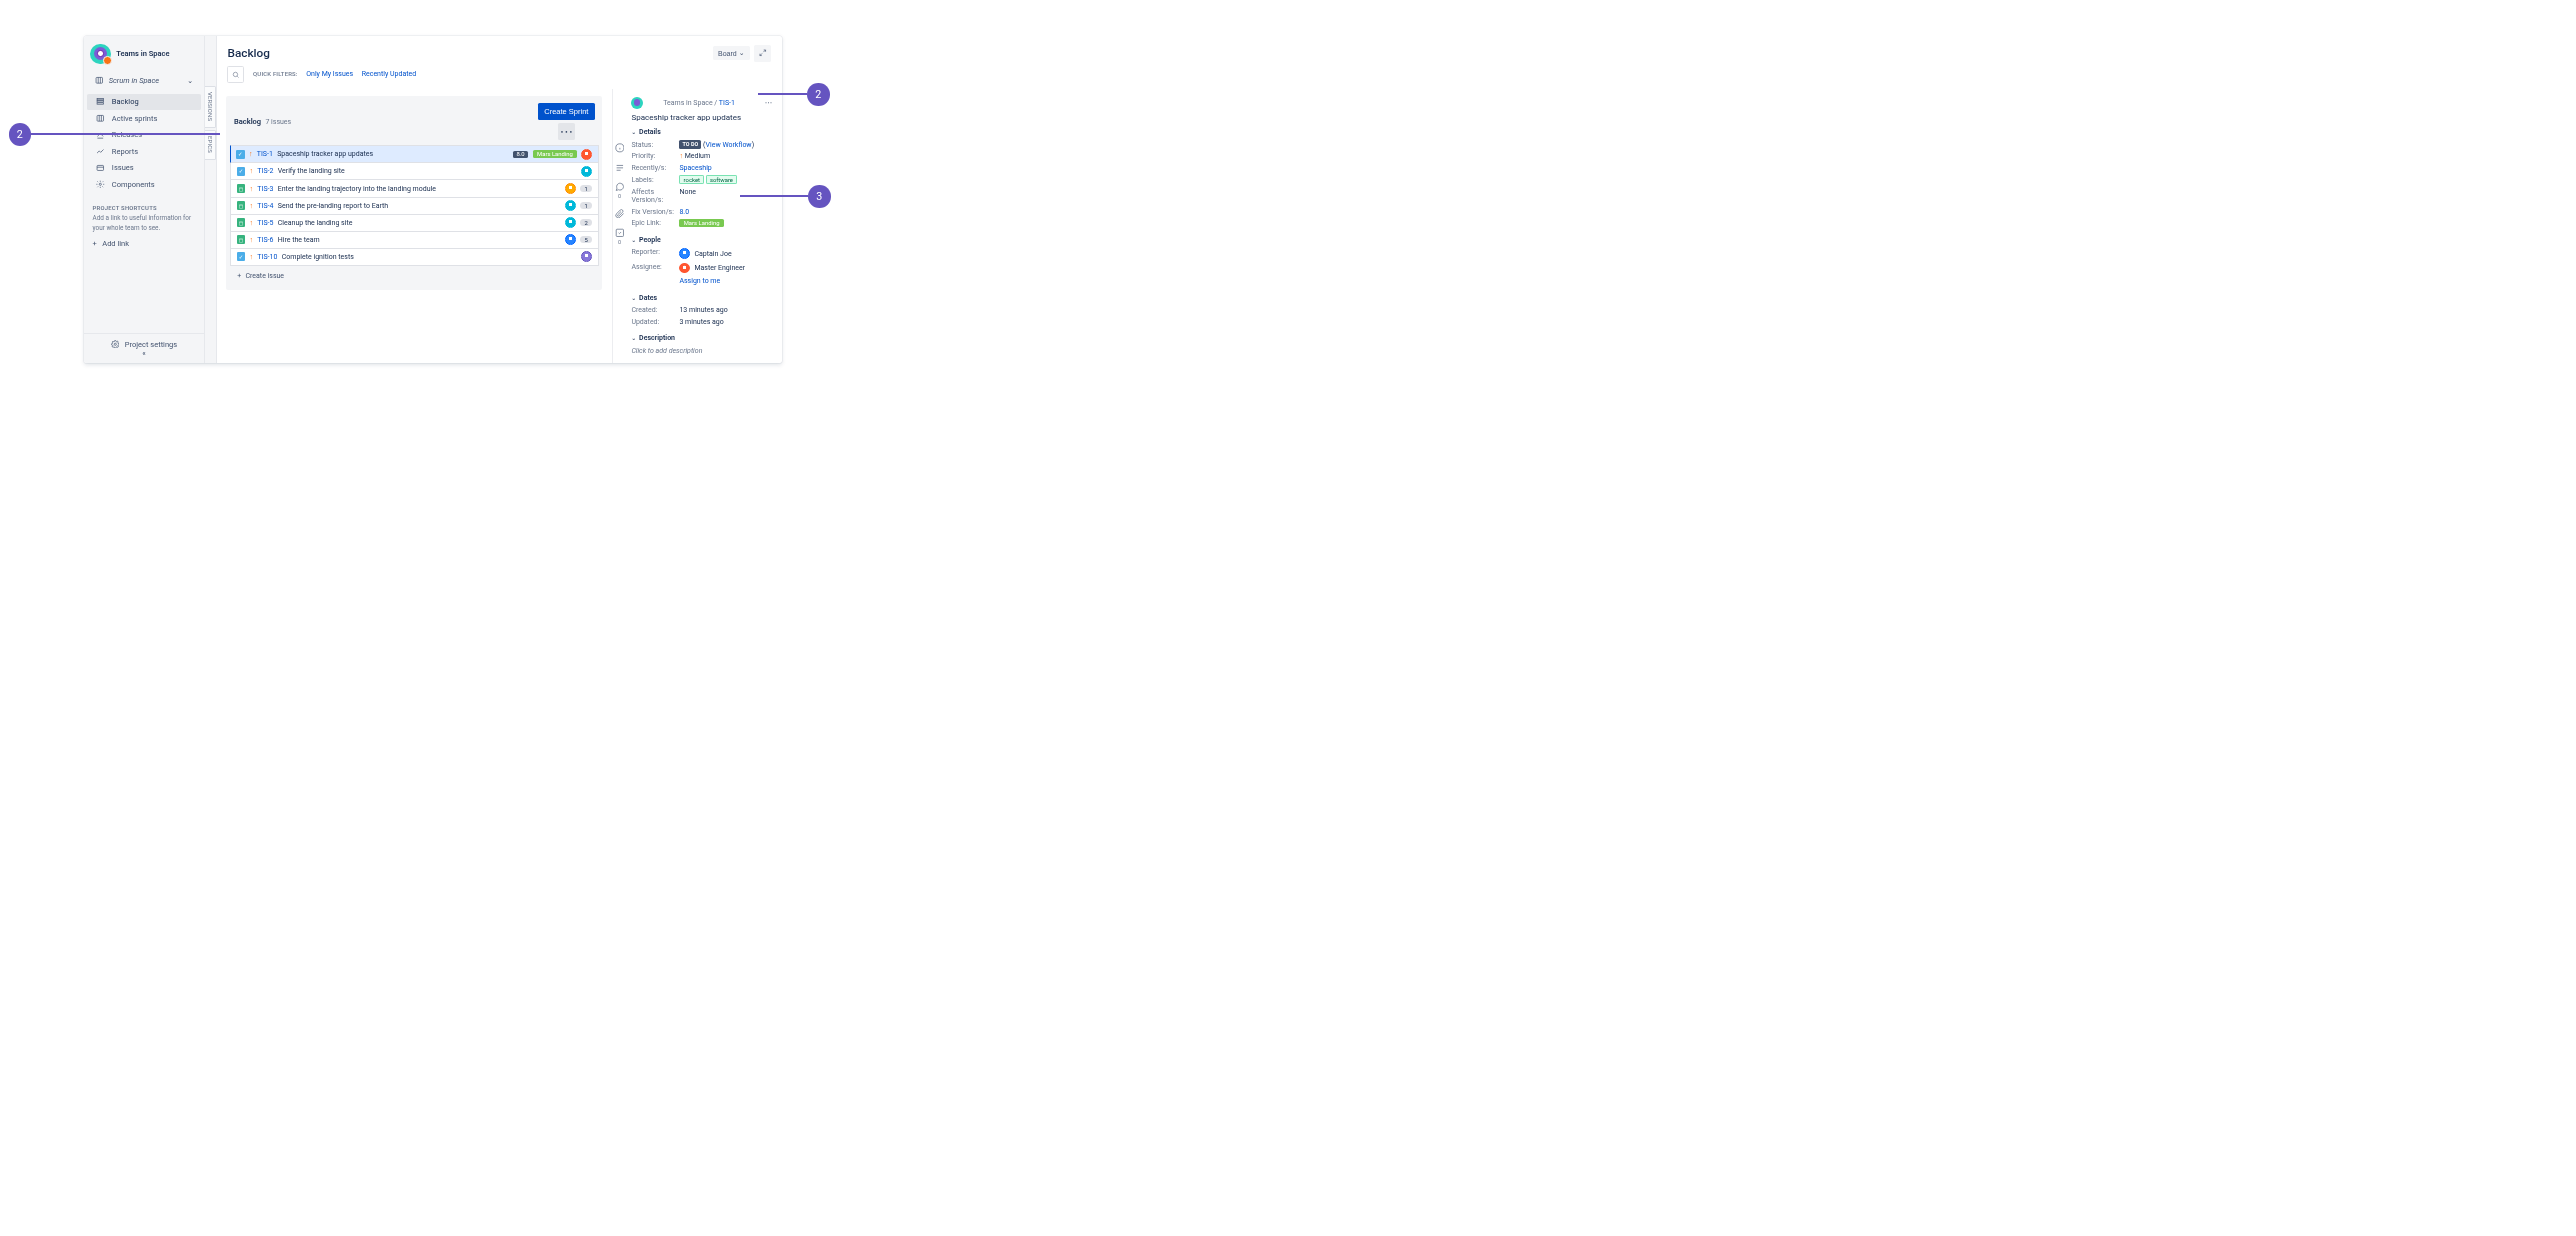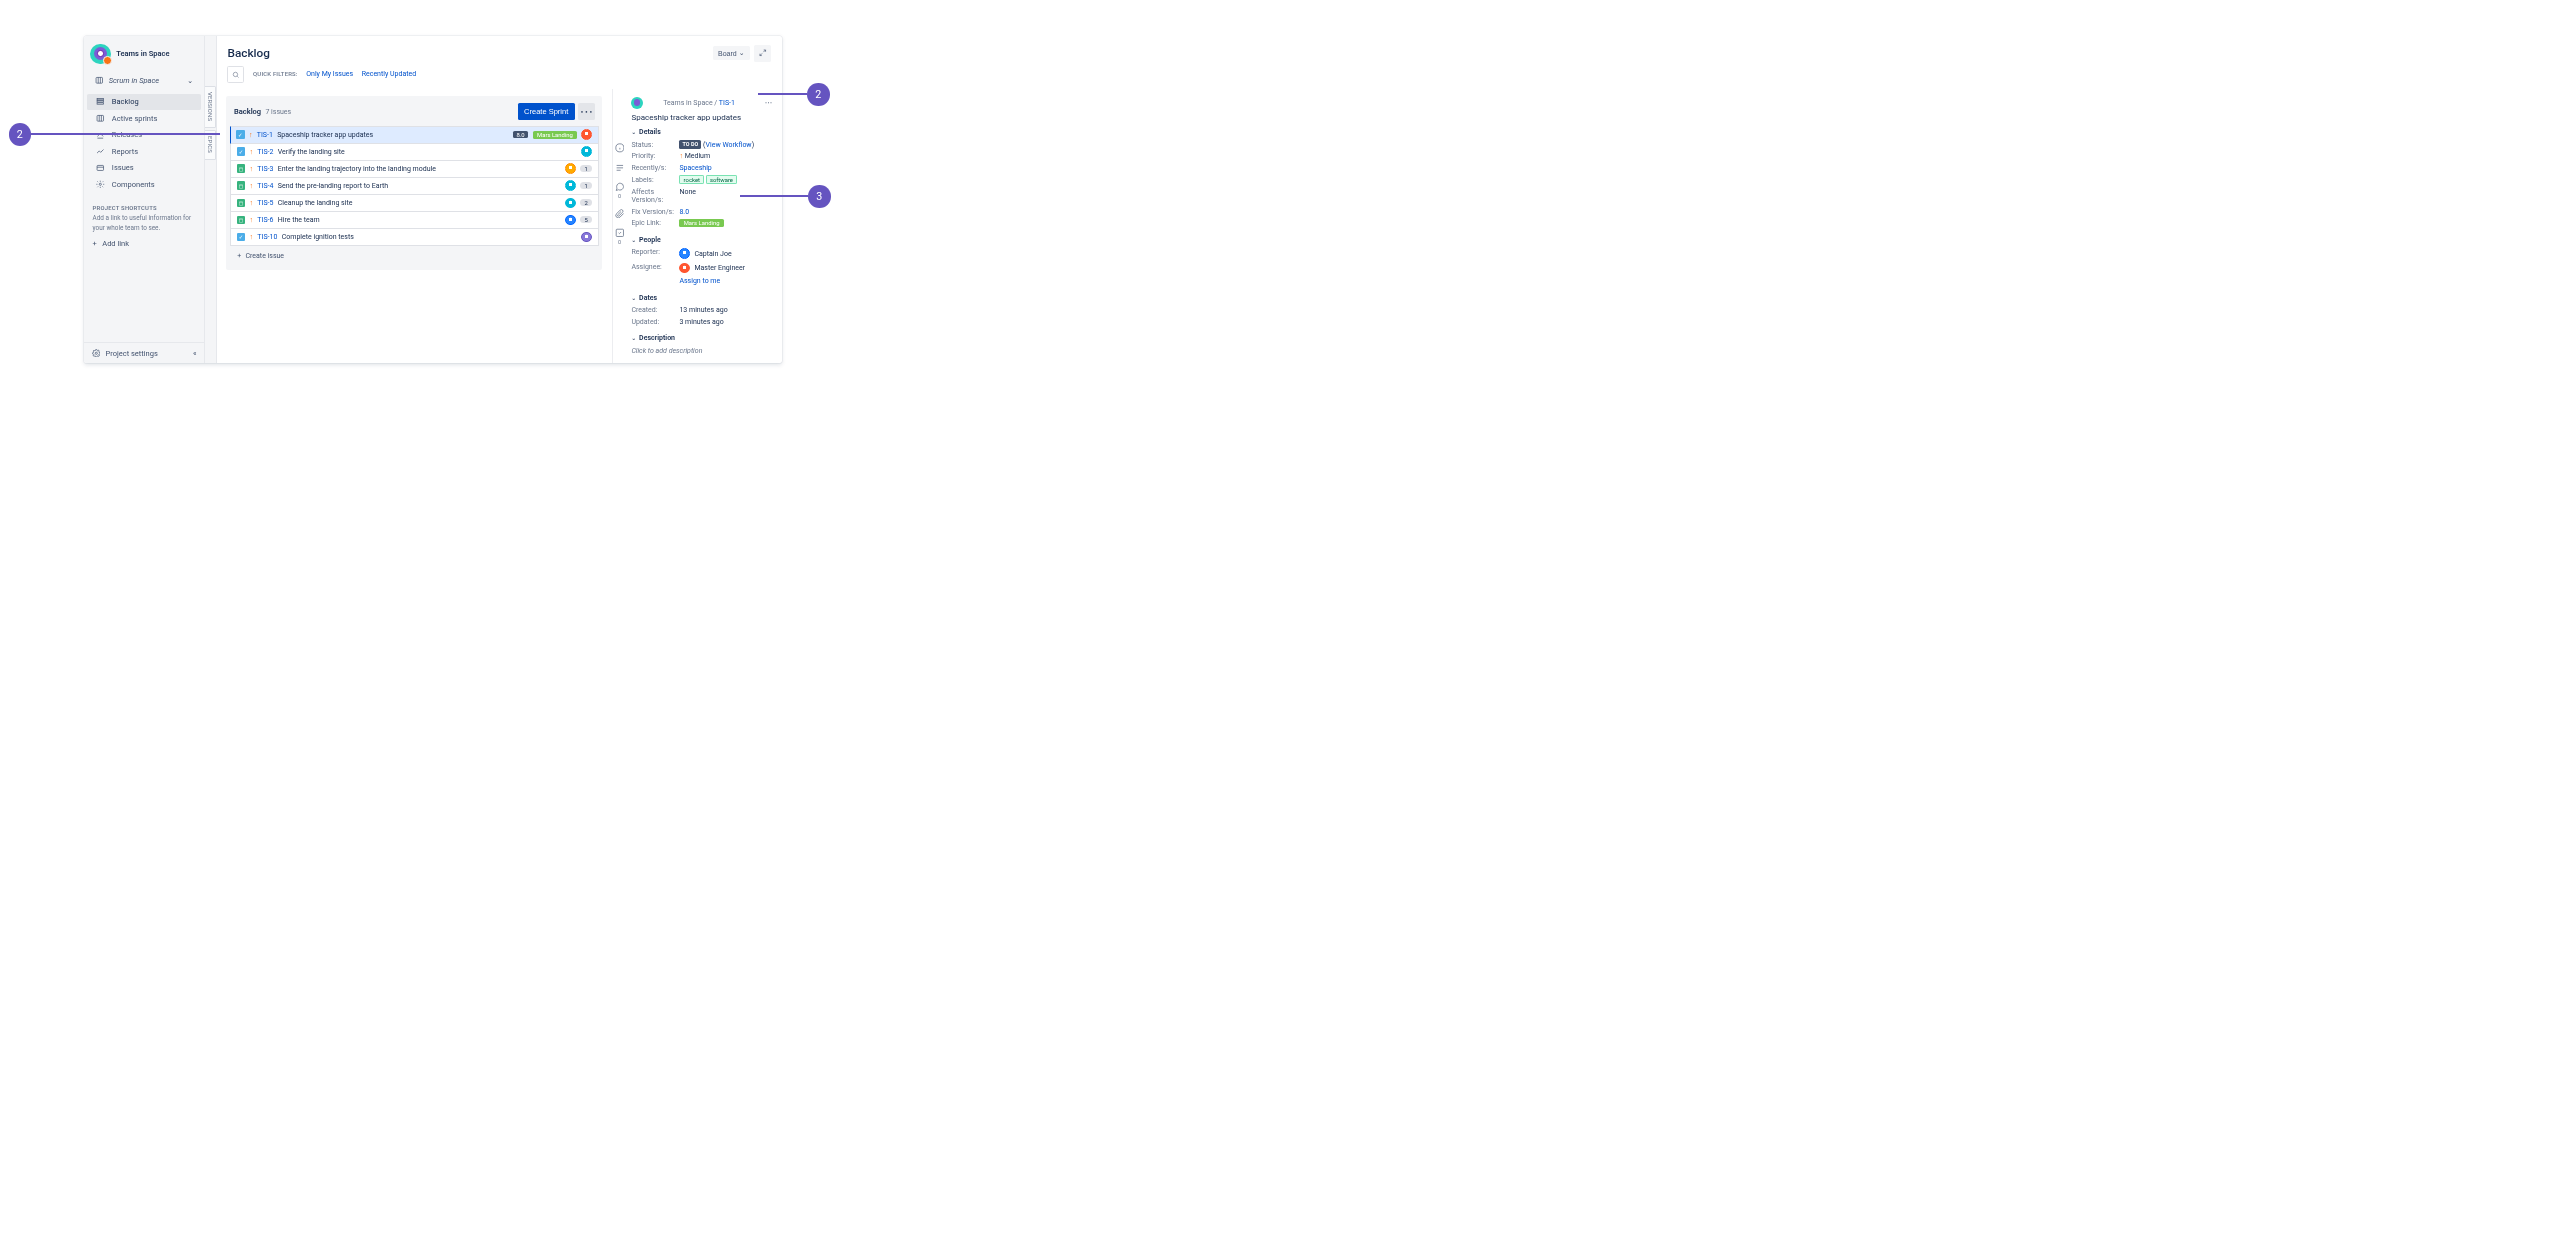--- a/index.html
+++ b/index.html
@@ -18,21 +18,21 @@
 .board-select { display:flex; align-items:center; justify-content:space-between; padding: 4.3px 6.4px; margin: 2.1px 4.3px; cursor:pointer; color:#42526e;}
 .board-select .ico { width:9.7px; margin-right:4.3px; display:inline-flex;}
 .chev { color:#42526e; }
 .nav { list-style:none; padding: 2.1px 0;}
 .nav li { display:flex; align-items:center; gap:6.4px; padding:3.2px 8.6px; color:#42526e; cursor:pointer; margin:0.5px 3.2px; border-radius:1.6px;}
 .nav li.active { background:#e3e5e9; color:#172b4d; }
 .nav .ico { width:9.7px; height:9.7px; display:inline-flex; align-items:center; justify-content:center;}
 .shortcuts-label { font-size:5.9px; color:#6b778c; font-weight:600; letter-spacing:0.2px; padding: 9.7px 8.6px 3.2px 8.6px;}
 .shortcuts-help { font-size:6.4px; color:#6b778c; padding:0 8.6px; line-height:1.5;}
 .add-link { display:flex; align-items:center; gap:5.4px; padding: 5.4px 8.6px; color:#42526e; cursor:pointer;}
-.sidebar-bottom { margin-top:auto; border-top:0.5px solid rgba(9,30,66,0.06); display:flex; align-items:center; justify-content:space-between; padding:5.4px 7.5px;}
+.sidebar-bottom { margin-top:auto; border-top:0.5px solid rgba(9,30,66,0.06); display:flex; align-items:center; justify-content:space-between; padding:5.4px 7.5px;flex-direction:column;}
 .sidebar-bottom .left { display:flex; align-items:center; gap:5.4px; color:#42526e; cursor:pointer;}
 .collapse-btn { color:#42526e; cursor:pointer;}
 
 
 .vtabs { width:11.8px; background:#f4f5f7; border-right:0.5px solid rgba(9,30,66,0.06); display:flex; flex-direction:column; gap:2.1px; padding-top:50px;}
 .vtab { writing-mode: vertical-rl; text-orientation: mixed; font-size:5.9px; color:#6b778c; background:#fafbfc; border:0.5px solid rgba(9,30,66,0.12); border-left:none; padding:5.4px 1.6px; border-radius:0 1.6px 1.6px 0; cursor:pointer; letter-spacing:0.2px;}
 
 
 .main { flex:1; display:flex; flex-direction:column; }
 .main-header { padding: 8.6px 10.7px 4.3px 10.7px; display:flex; align-items:center; justify-content:space-between;}
@@ -247,21 +247,21 @@
     </div>
 
     <div class="content-row">
       <div class="backlog-area">
         <div class="backlog-panel">
           <div class="bl-head">
             <div class="bl-title-group">
               <span class="bl-title">Backlog</span>
               <span class="bl-count">7 issues</span>
             </div>
-            <div style="display:flex; gap:3.2px; align-items:center;">
+            <div style="display:flex; gap:3.2px; align-items:center;flex-direction:column;">
               <button class="btn-primary">Create Sprint</button>
               <button class="btn-icon" style="background:#e3e5e9;">⋯</button>
             </div>
           </div>
           <div class="issue-list" id="issue-list">
                 <div class="issue-row selected">
     <span class="type-ico type-task">✓</span>
     <span class="prio">↑</span>
     <span class="issue-key">TIS-1</span>
     <span class="issue-summary">Spaceship tracker app updates</span>

